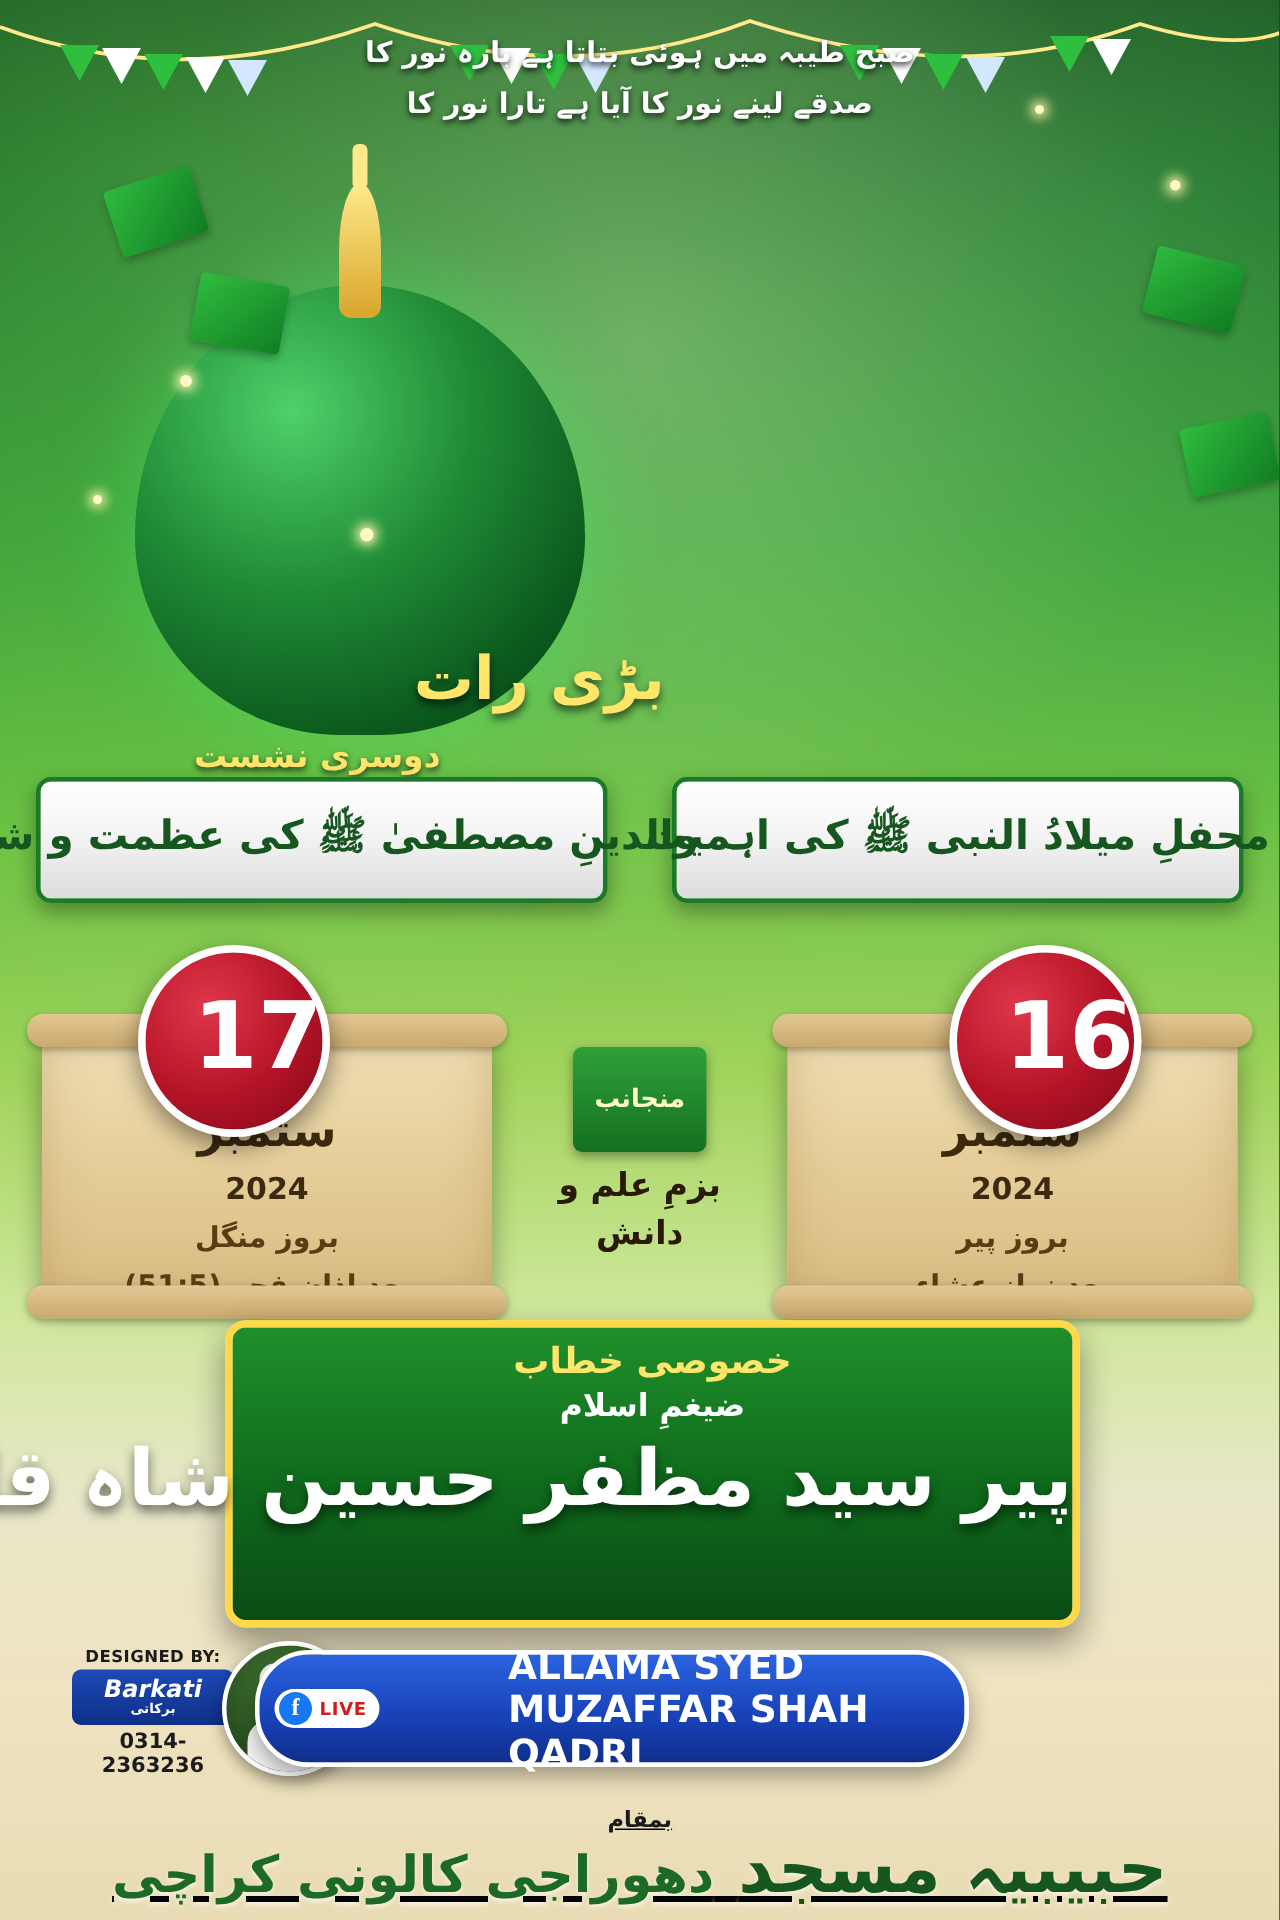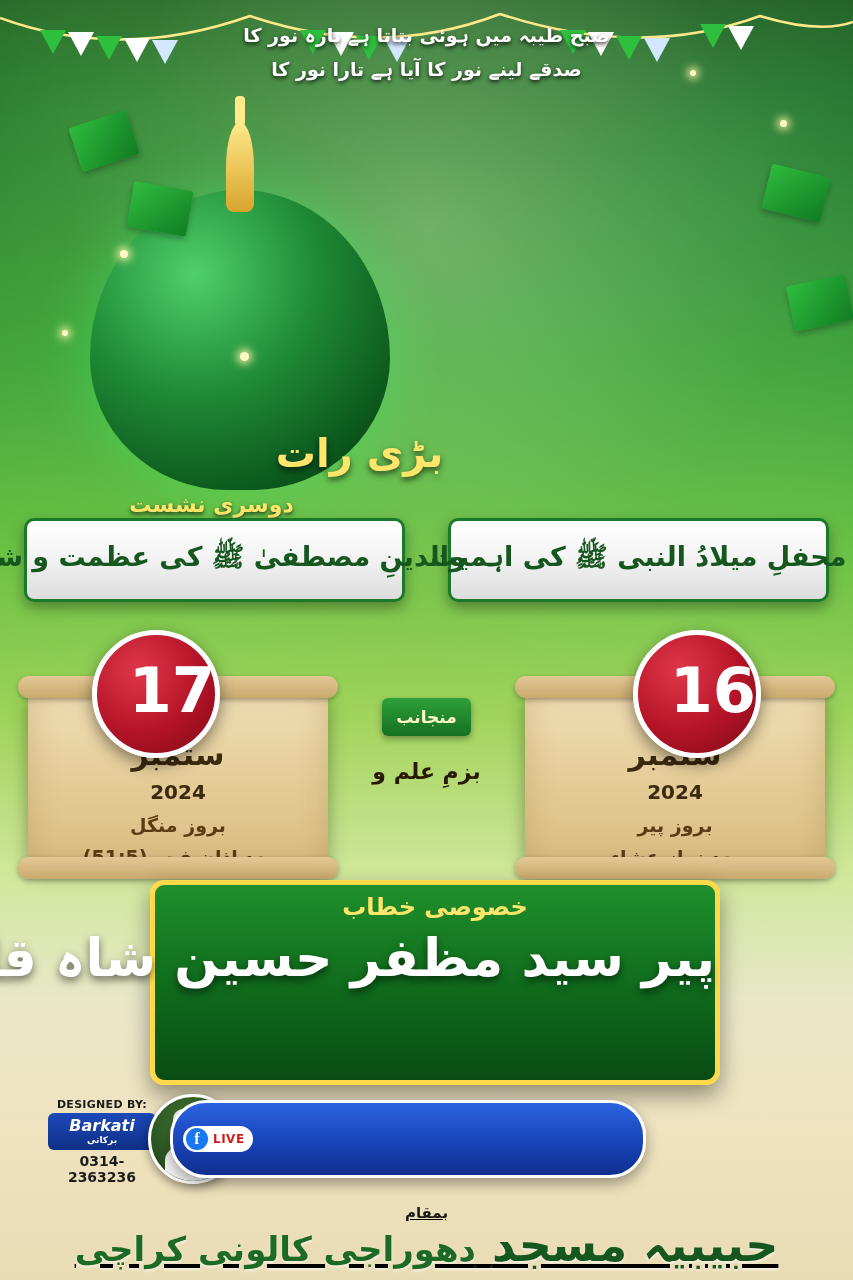--- a/index.html
+++ b/index.html
@@ -118,21 +118,21 @@
   }
   .daybadge.right{right:92px;}
   .daybadge.left{left:92px;}
   .midtag{
     position:absolute;top:68px;left:50%;transform:translateX(-50%);
     width:190px;text-align:center;direction:rtl;color:#2a1a05;
     font-size:22px;font-weight:bold;line-height:32px;
   }
   .midtag .chip{
     display:inline-block;background:linear-gradient(180deg,#2fa03a,#147020);
-    color:#fff9c9;font-size:17px;padding:3px 14px;border-radius:6px;margin-bottom:20px;
+    color:#fff9c9;font-size:17px;padding:19px 14px;border-radius:6px;margin-bottom:7px;
     box-shadow:0 3px 7px rgba(0,0,0,.35);
   }
   
   .speaker{
     position:absolute;top:880px;left:150px;width:560px;height:195px;
     background:linear-gradient(180deg,#1f8f2b 0%,#0f6a1c 55%,#0a4c14 100%);
     border:5px solid #ffd94a;border-radius:14px;
     box-shadow:0 10px 22px rgba(0,0,0,.4);
     direction:rtl;text-align:center;color:#fff;
   }
@@ -269,25 +269,27 @@
       <div class="m urdu">ستمبر</div>
       <div class="d">2024</div>
       <div class="n urdu">بروز منگل</div>
       <div class="n urdu">بعد اذانِ فجر (5:15)</div>
     </div>
     <div class="daybadge left">17</div>
 
     <div class="midtag urdu">
       <span class="chip">منجانب</span>
       <div>بزمِ علم و</div>
+      <div>دانش</div>
     </div>
   </div>
 
   <div class="speaker">
     <div class="khitab urdu">خصوصی خطاب</div>
+    <div class="title urdu">ضیغمِ اسلام</div>
     <div class="name urdu">پیر سید مظفر حسین شاہ قادری</div>
   </div>
 
   <div class="designer">
     <div class="lbl">DESIGNED BY:</div>
     <div class="logo">
       <span>Barkati</span>
       <small class="urdu">برکاتی</small>
     </div>
     <div class="ph">0314-2363236</div>
@@ -296,20 +298,24 @@
   <div class="avatar">
     <div class="cap"></div>
     <div class="head"></div>
     <div class="body"></div>
   </div>
   <div class="livebar">
     <div class="fbpill">
       <span class="circle">f</span>
       <span class="lv">LIVE</span>
     </div>
+    <div class="names">
+      <div>ALLAMA SYED</div>
+      <div>MUZAFFAR SHAH QADRI</div>
+    </div>
   </div>
 
   <div class="bottom">
     <div class="crest urdu">بمقام</div>
     <div class="mname urdu">
       <span>حبیبیہ مسجد</span>
       <span class="loc">دھوراجی کالونی کراچی</span>
     </div>
   </div>
 

